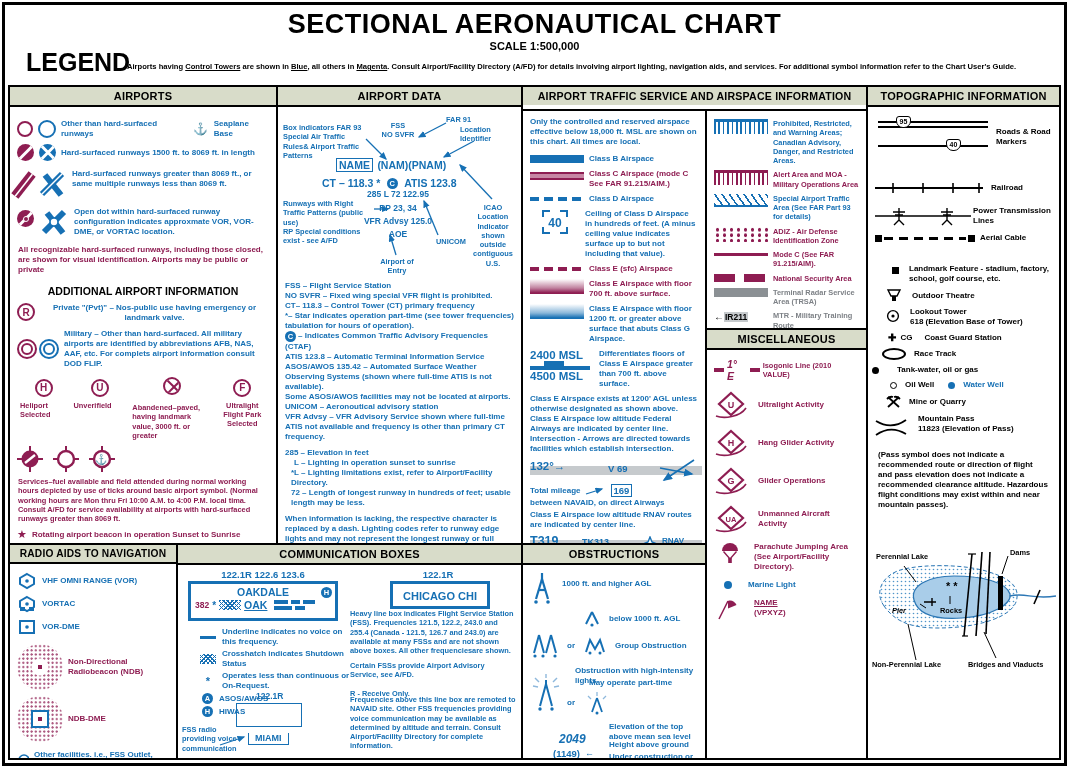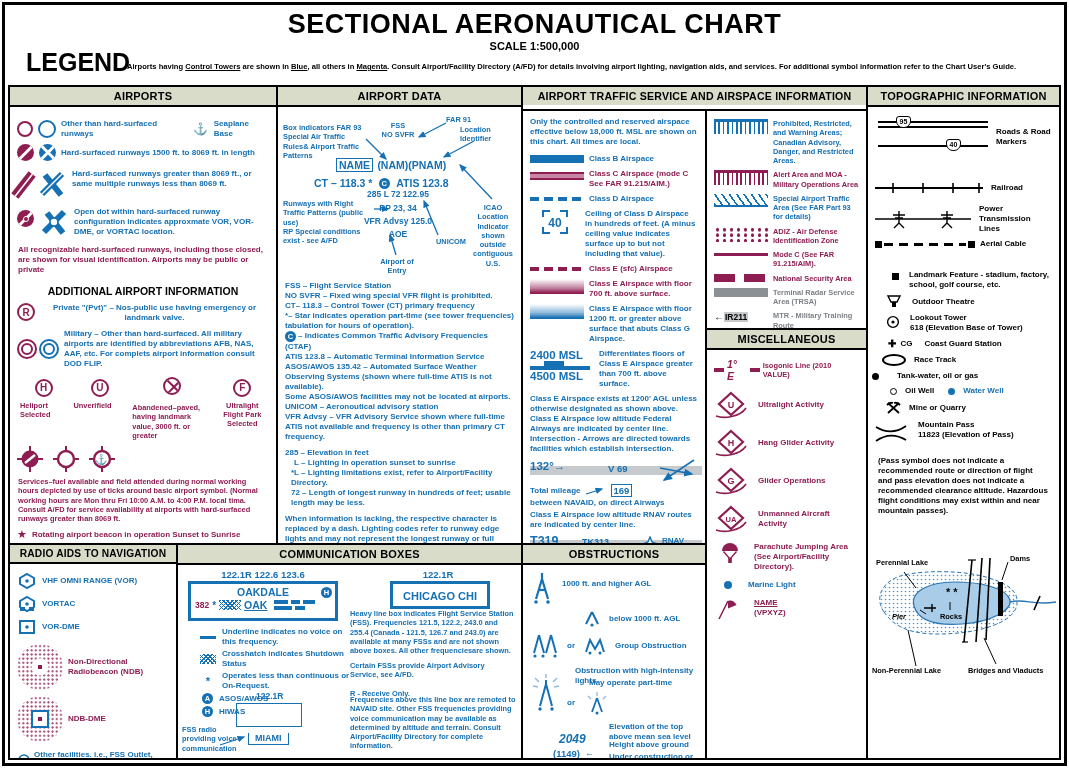--- a/index.html
+++ b/index.html
@@ -252,21 +252,21 @@
       <div class="t7 b ctr" style="position:absolute;left:100px;top:14px;width:40px">
           <div>FSS</div>
           <div>NO SVFR</div>
         </div>
       <div class="t7 b" style="position:absolute;left:168px;top:8px">FAR 91</div>
       <div class="t7 b" style="position:absolute;left:182px;top:18px;width:55px">Location Identifier</div>
       <div style="position:absolute;left:58px;top:48px;white-space:nowrap">
         <span class="nbx b" style="font-size:10.5px;font-weight:700">NAME</span>
         <span class="b" style="font-size:10.5px;font-weight:700">(NAM)(PNAM)</span>
       </div>
-      <div style="position:absolute;left:36px;top:66px;white-space:nowrap">
+      <div style="position:absolute;left:44px;top:66px;white-space:nowrap">
         <span class="b" style="font-size:10.5px;font-weight:700">CT – 118.3 *</span>
         <span class="badge" style="display:inline-flex;vertical-align:1px;margin:0 2px">C</span>
         <span class="b" style="font-size:10.5px;font-weight:700">ATIS  123.8</span>
       </div>
       <div class="b ctr" style="position:absolute;left:60px;top:82px;width:120px;font-size:8.5px;font-weight:700">285 L 72 122.95</div>
       <div class="b ctr" style="position:absolute;left:70px;top:96px;width:100px;font-size:8.5px;font-weight:700">RP 23, 34</div>
       <div class="b ctr" style="position:absolute;left:60px;top:109px;width:120px;font-size:8.5px;font-weight:700">VFR Advsy 125.0</div>
       <div class="b ctr" style="position:absolute;left:80px;top:122px;width:80px;font-size:8.5px;font-weight:700">AOE</div>
       <div class="t7 b" style="position:absolute;left:5px;top:92px;width:88px">
           <div>Runways with Right Traffic Patterns (public use)</div>
@@ -652,21 +652,21 @@
           <line x1="0" y1="6" x2="108" y2="6" stroke="#000" stroke-width="1.8"></line>
           <g stroke="#000" stroke-width="1.6">
             <line x1="18" y1="1" x2="18" y2="11"></line>
             <line x1="48" y1="1" x2="48" y2="11"></line>
             <line x1="78" y1="1" x2="78" y2="11"></line>
             <line x1="104" y1="1" x2="104" y2="11"></line>
           </g>
         </svg>
       <span class="t8 k">Railroad</span>
     </div>
-    <div class="row" style="gap:8px;margin-top:10px">
+    <div class="row" style="gap:2px;margin-top:10px">
       <svg width="96" height="24" style="flex:none">
           <line x1="0" y1="12" x2="96" y2="12" stroke="#000" stroke-width="1.4"></line>
           <g stroke="#000" stroke-width="1.4" fill="none">
             <path d="M24 4 v12 M18 8 h12 M20 11 h8 M24 16 l-5 5 M24 16 l5 5"></path>
             <path d="M72 4 v12 M66 8 h12 M68 11 h8 M72 16 l-5 5 M72 16 l5 5"></path>
           </g>
         </svg>
       <span class="t8 k">Power Transmission Lines</span>
     </div>
     <div class="row" style="">

